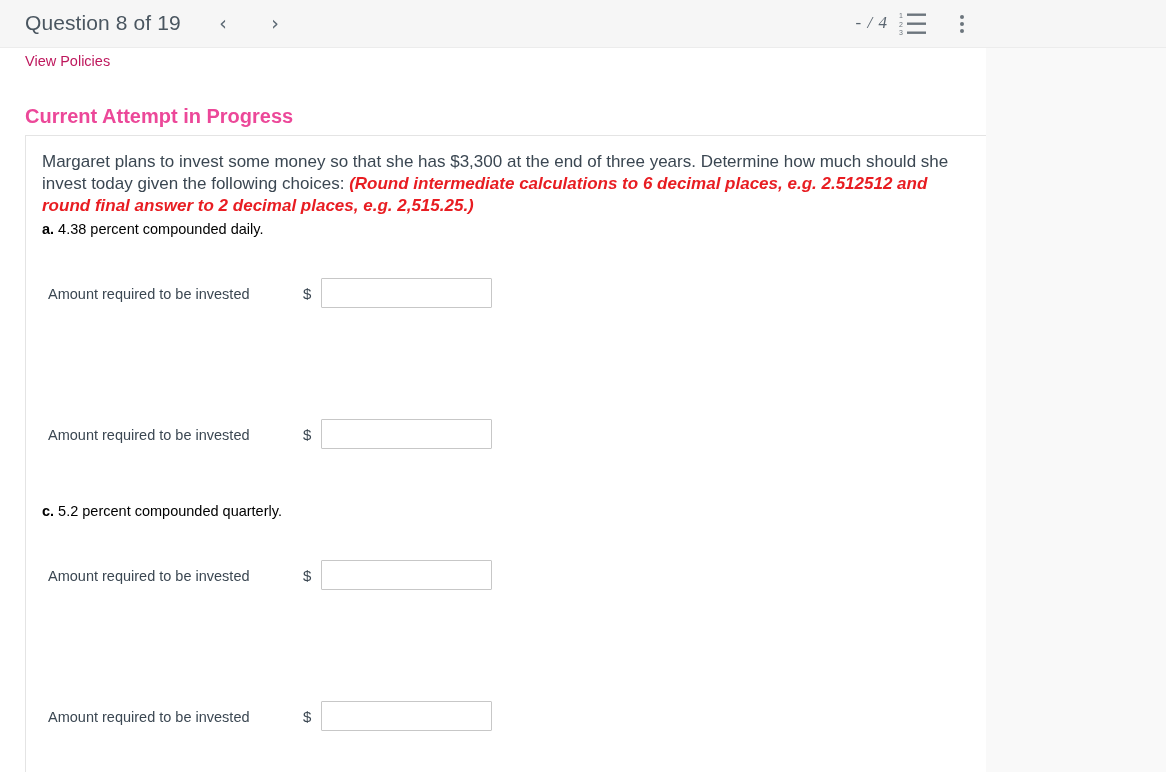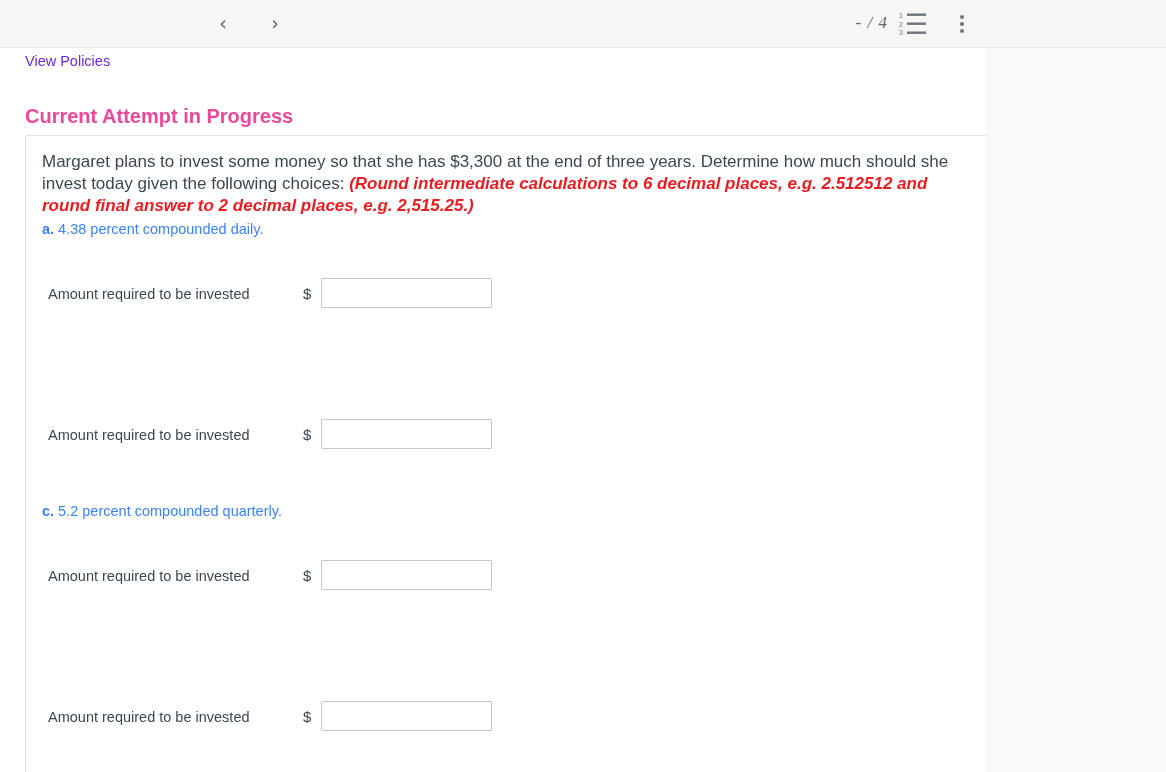--- a/index.html
+++ b/index.html
@@ -91,21 +91,21 @@
     width: 986px;
     min-height: 724px;
     background: #ffffff;
     box-sizing: border-box;
   }
 
   #view-policies-link {
     position: absolute;
     left: 25px; top: 5px;
     font-size: 14.5px;
-    color: #6d28d9;
+    color: #be185d;
     text-decoration: none;
     cursor: pointer;
   }
 
   #attempt-status {
     position: absolute;
     left: 25px; top: 57px;
     font-size: 20px;
     font-weight: bold;
     color: #ec4899;
@@ -131,21 +131,21 @@
   }
   #question-text .emphasis {
     color: #e81d22;
     font-weight: bold;
     font-style: italic;
   }
 
   .part-block { position: absolute; left: 16px; width: 930px; }
   .part-label {
     font-size: 14.5px;
-    color: #3b82f6;
+    color: #000000;
     line-height: 20px;
   }
   .part-label .part-letter { font-weight: bold; }
 
   .answer-row {
     position: absolute;
     left: 6px;
     width: 600px;
     height: 32px;
   }
@@ -178,20 +178,21 @@
     padding: 0 6px;
     outline: none;
     border-radius: 1px;
   }
 </style>
 </head>
 <body>
 
 <div id="header-bar">
 
+  <div id="question-title">Question 8 of 19</div>
 
   <div id="nav-prev" class="nav-arrow">‹</div>
 
   <div id="nav-next" class="nav-arrow">›</div>
 
   <div id="score-display">- / 4</div>
 
   <div id="list-icon-btn">
     <svg width="32" height="30" viewBox="0 0 32 30" aria-hidden="true">
       <text x="1" y="8.5" font-family="Liberation Sans, sans-serif" font-size="7" fill="#6c757d">1</text>

